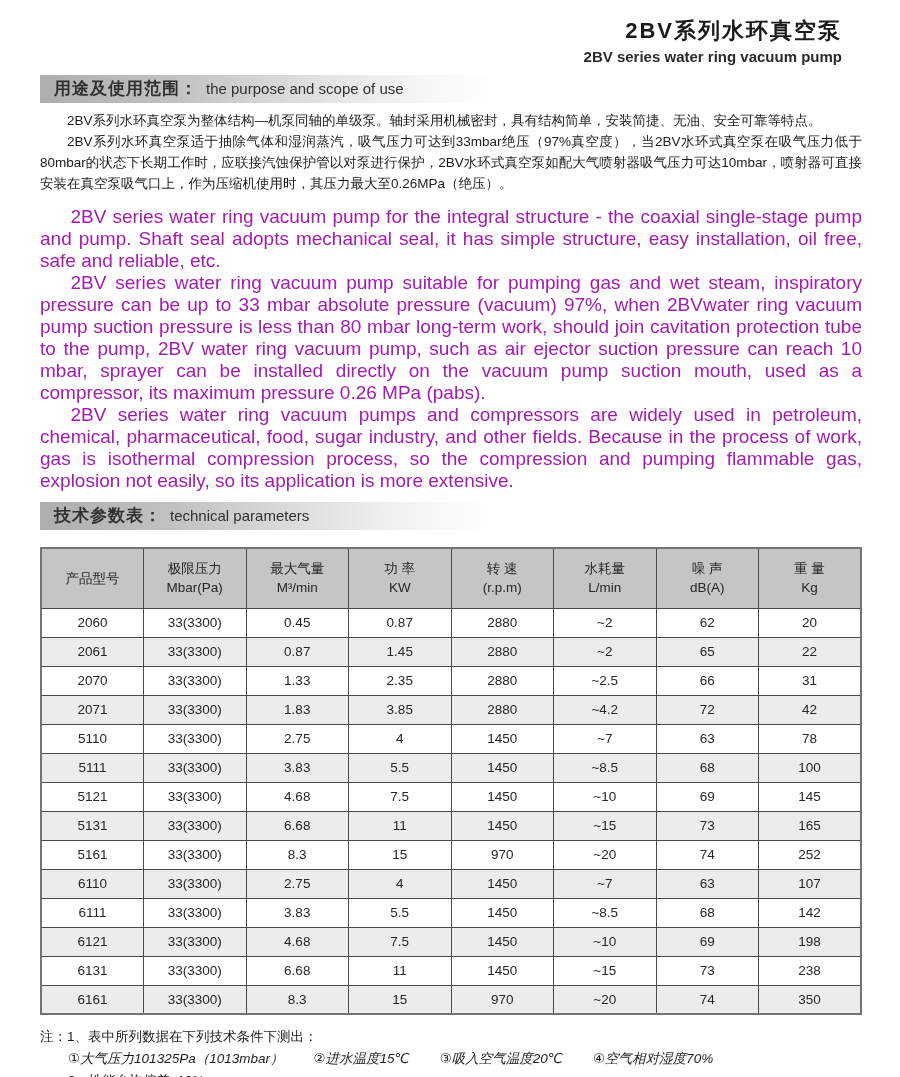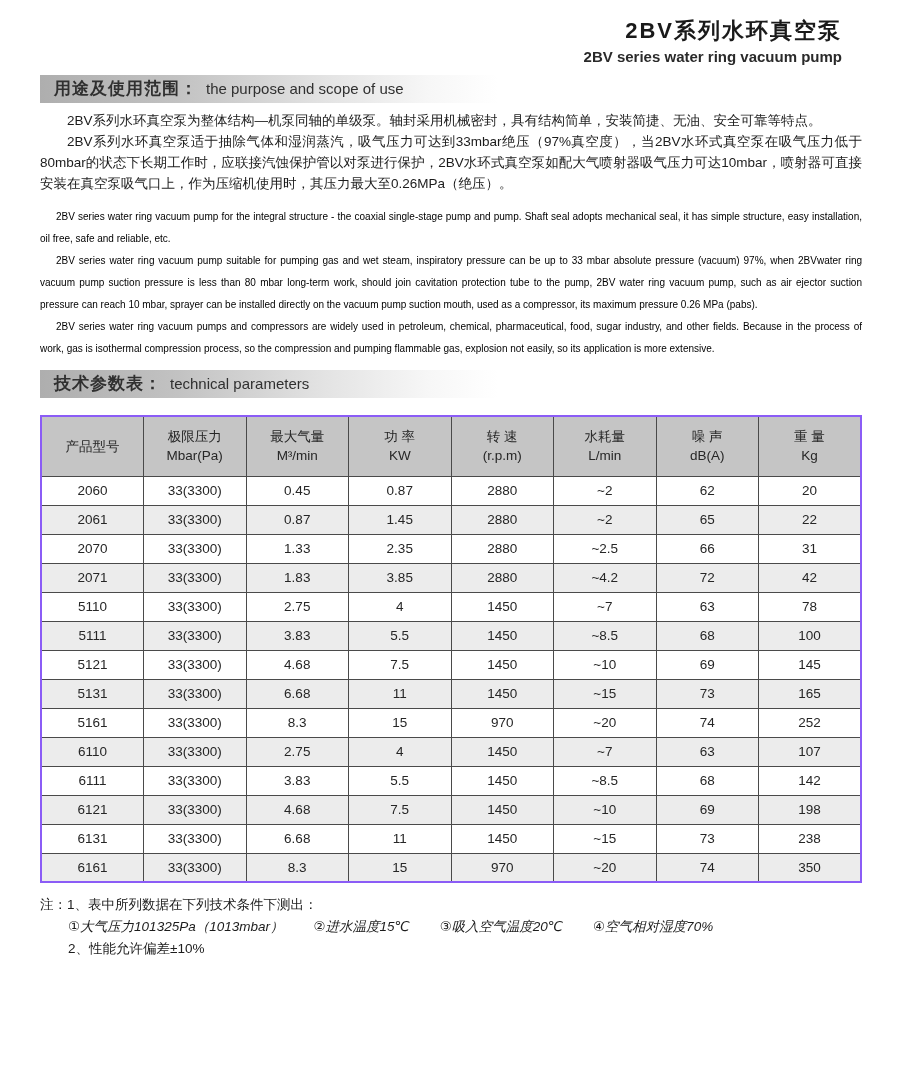--- a/index.html
+++ b/index.html
@@ -39,33 +39,33 @@
     line-height: 21px;
     text-indent: 2em;
     text-align: justify;
     color: #1c1c1c;
   }
 
   
   .en-paras { margin-top: 12px; }
   .en-paras p {
     margin: 0;
-    font-size: 10px;
+    font-size: 19px;
     line-height: 22px;
     text-indent: 1.6em;
     text-align: justify;
-    color: #000000;
+    color: #a21caf;
   }
 
   
   table.params {
     width: 100%;
     border-collapse: collapse;
     margin-top: 17px;
-    border: 2px solid #8b5cf6;
+    border: 2px solid #737373;
   }
   table.params th, table.params td {
     border: 1px solid #4a4a4a;
     text-align: center;
     vertical-align: middle;
     font-size: 13.5px;
     color: #262626;
     padding: 0 2px;
   }
   table.params thead th {

